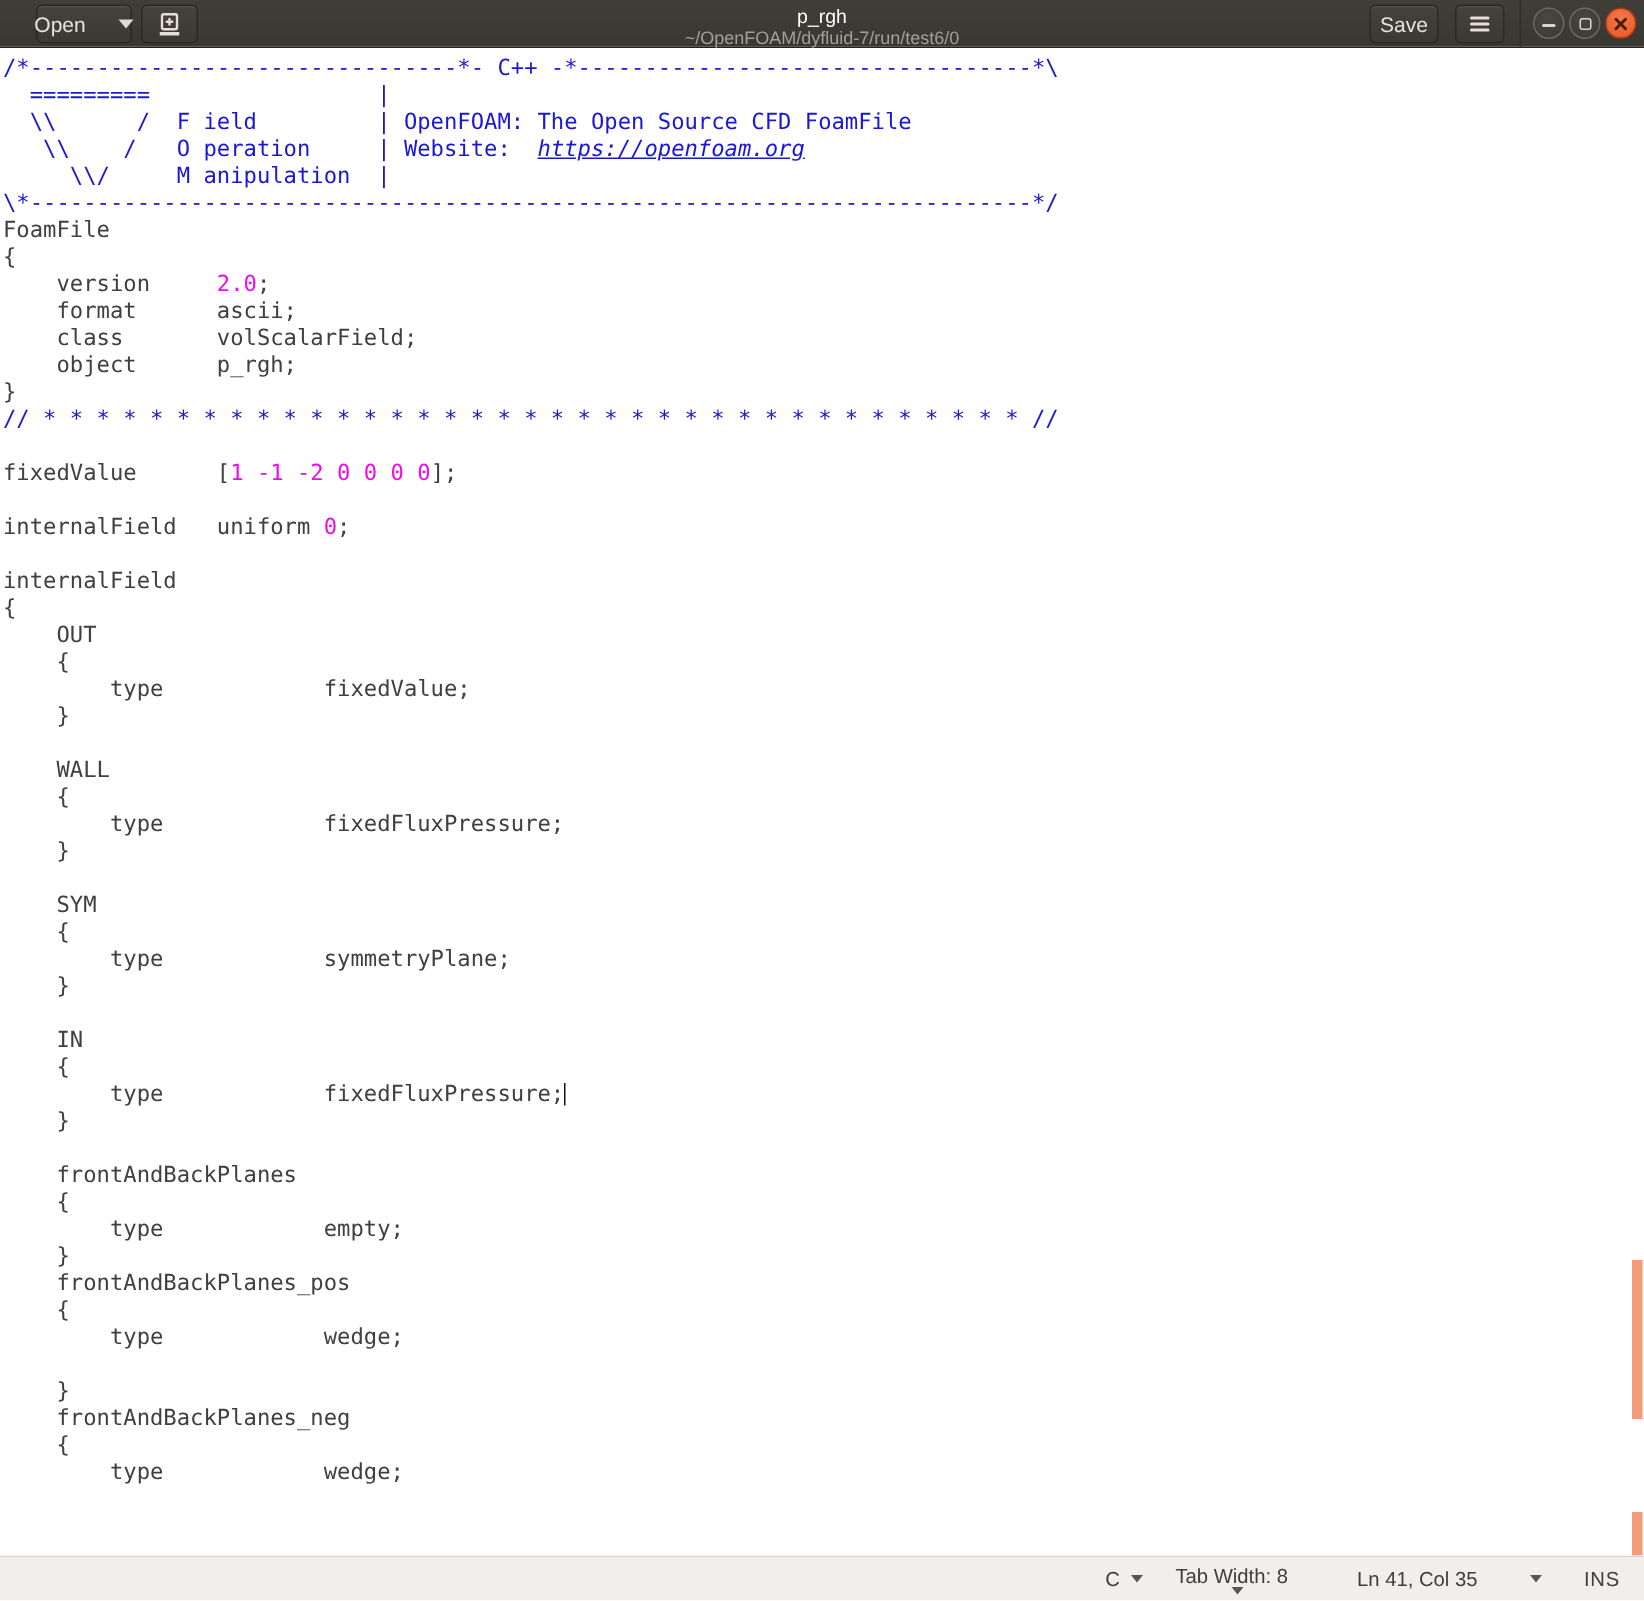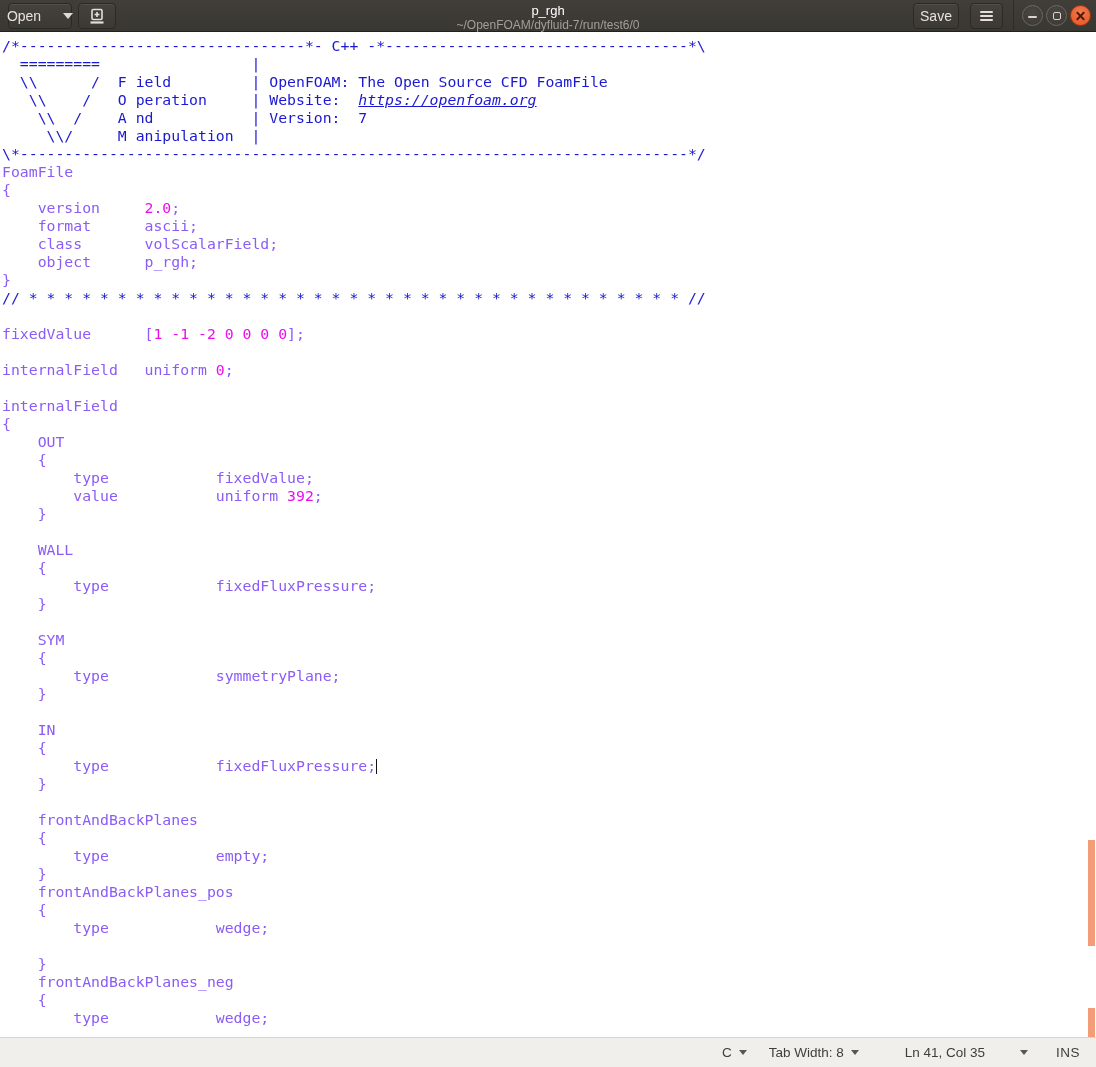--- a/index.html
+++ b/index.html
@@ -18,21 +18,21 @@
   .hb-btn {
     height:26px; margin-top:0;
     background:linear-gradient(#45423d, #3c3935);
     border:1px solid #2b2925;
     border-radius:4px;
     box-shadow:inset 0 1px rgba(255,255,255,.07);
     color:#e6e2db; font-size:14px;
     display:flex; align-items:center; justify-content:center;
     cursor:default;
   }
-  .open-btn { margin-left:8px; padding:0 9px; gap:22px; width:64px; }
+  .open-btn { margin-left:24px; padding:0 9px; gap:22px; width:64px; }
   .caret-down {
     width:0; height:0; border-left:5px solid transparent;
     border-right:5px solid transparent; border-top:6px solid #dedad3;
   }
   .newdoc-btn { margin-left:6px; width:38px; }
   .title-block {
     position:absolute; left:50%; top:1px; transform:translateX(-50%);
     text-align:center; line-height:1; pointer-events:none; white-space:nowrap;
   }
   .title-main { color:#ffffff; font-size:13px; font-weight:normal; padding-top:3px; }
@@ -63,21 +63,21 @@
 
   
   .editor { position:relative; flex:1 1 auto; background:#ffffff; overflow:hidden; }
   .code {
     font-family:"DejaVu Sans Mono", monospace;
     font-size:14.8px; line-height:18px;
     padding:5px 0 0 2px;
     color:#2b2b2b;
   }
   .ln { height:18px; white-space:pre; }
-  .d { color:#8b5cf6; }
+  .d { color:#404040; }
   .c { color:#1b18d1; }
   .n { color:#ed0ced; }
   .u { color:#1b18d1; font-style:italic; text-decoration:underline; }
   .caret {
     display:inline-block; width:0; height:15px;
     border-left:1px solid #111; vertical-align:-3px;
   }
 
   
   .sb-thumb { position:absolute; right:1px; width:7px; background:#f29d78; }
@@ -91,21 +91,21 @@
     display:flex; align-items:center; justify-content:flex-end;
     font-size:13.5px; color:#403e3b; padding-right:16px;
   }
   .sb-item { display:flex; align-items:center; cursor:default; }
   .tri {
     width:0; height:0; display:inline-block; margin-left:7px;
     border-left:4px solid transparent; border-right:4px solid transparent;
     border-top:5px solid #5a5752;
   }
   .sb-lang { margin-right:22px; }
-  .sb-tab  { margin-right:46px; }
+  .sb-tab  { margin-right:46px;flex-direction:column; }
   .sb-pos  { margin-right:28px; }
   .sb-caretbtn { margin-right:28px; }
   .sb-mode { letter-spacing:.5px; }
 </style>
 </head>
 <body>
 
 <div class="window">
 
   <div class="headerbar">
@@ -150,42 +150,40 @@
       </div>
     </div>
   </div>
 
   <div class="editor">
     <div class="code">
         <div class="ln"><span class="c">/*--------------------------------*- C++ -*----------------------------------*\</span></div>
         <div class="ln"><span class="c">  =========                 |</span></div>
         <div class="ln"><span class="c">  \\      /  F ield         | OpenFOAM: The Open Source CFD FoamFile</span></div>
         <div class="ln"><span class="c">   \\    /   O peration     | Website:  </span><span class="u">https://openfoam.org</span></div>
-        <div class="ln"><span class="c">    \\  /    A nd           | Version:  7</span></div>
         <div class="ln"><span class="c">     \\/     M anipulation  |</span></div>
         <div class="ln"><span class="c">\*---------------------------------------------------------------------------*/</span></div>
         <div class="ln"><span class="d">FoamFile</span></div>
         <div class="ln"><span class="d">{</span></div>
         <div class="ln"><span class="d">    version     </span><span class="n">2.0</span><span class="d">;</span></div>
         <div class="ln"><span class="d">    format      ascii;</span></div>
         <div class="ln"><span class="d">    class       volScalarField;</span></div>
         <div class="ln"><span class="d">    object      p_rgh;</span></div>
         <div class="ln"><span class="d">}</span></div>
         <div class="ln"><span class="c">// * * * * * * * * * * * * * * * * * * * * * * * * * * * * * * * * * * * * * //</span></div>
         <div class="ln">&nbsp;</div>
         <div class="ln"><span class="d">fixedValue      [</span><span class="n">1 -1 -2 0 0 0 0</span><span class="d">];</span></div>
         <div class="ln">&nbsp;</div>
         <div class="ln"><span class="d">internalField   uniform </span><span class="n">0</span><span class="d">;</span></div>
         <div class="ln">&nbsp;</div>
         <div class="ln"><span class="d">internalField</span></div>
         <div class="ln"><span class="d">{</span></div>
         <div class="ln"><span class="d">    OUT</span></div>
         <div class="ln"><span class="d">    {</span></div>
         <div class="ln"><span class="d">        type            fixedValue;</span></div>
-        <div class="ln"><span class="d">        value           uniform </span><span class="n">392</span><span class="d">;</span></div>
         <div class="ln"><span class="d">    }</span></div>
         <div class="ln">&nbsp;</div>
         <div class="ln"><span class="d">    WALL</span></div>
         <div class="ln"><span class="d">    {</span></div>
         <div class="ln"><span class="d">        type            fixedFluxPressure;</span></div>
         <div class="ln"><span class="d">    }</span></div>
         <div class="ln">&nbsp;</div>
         <div class="ln"><span class="d">    SYM</span></div>
         <div class="ln"><span class="d">    {</span></div>
         <div class="ln"><span class="d">        type            symmetryPlane;</span></div>

